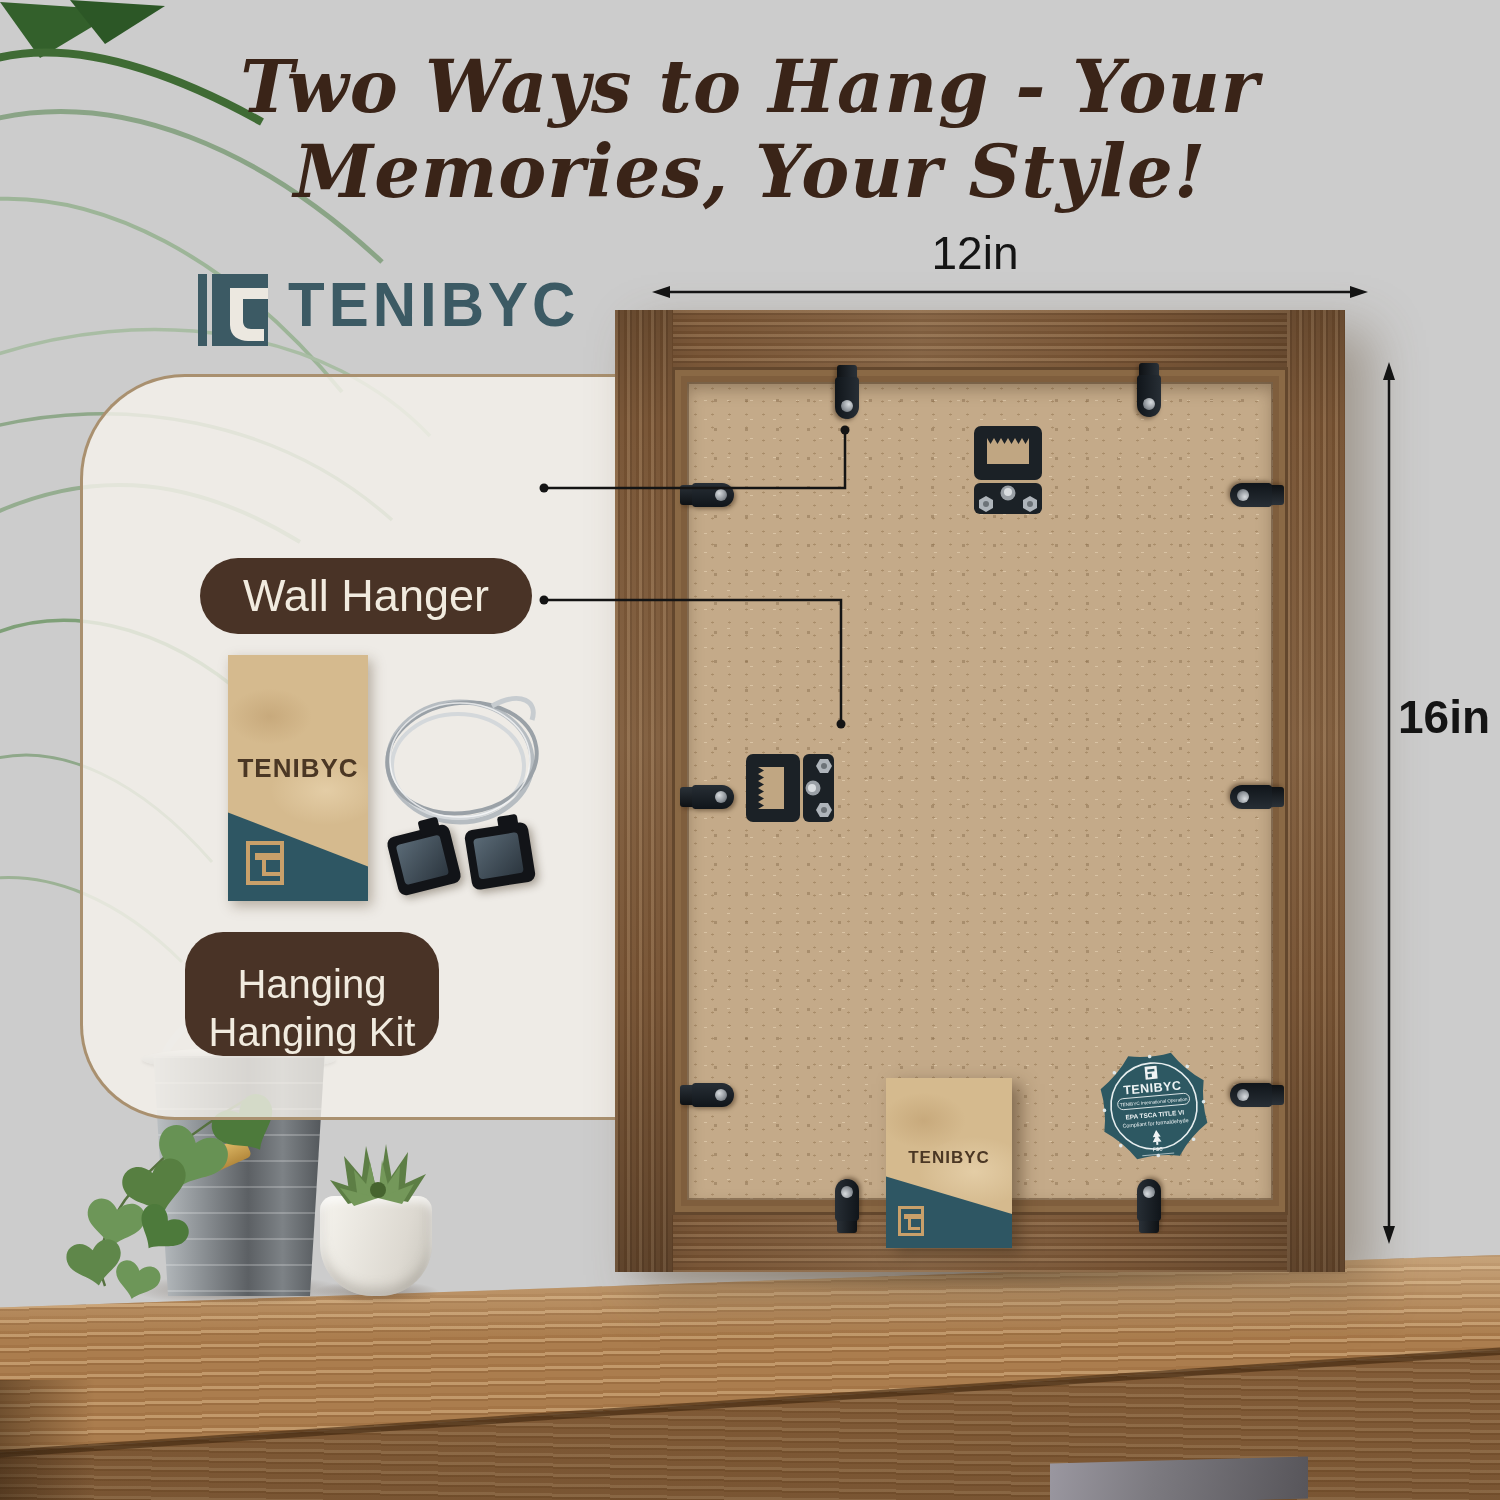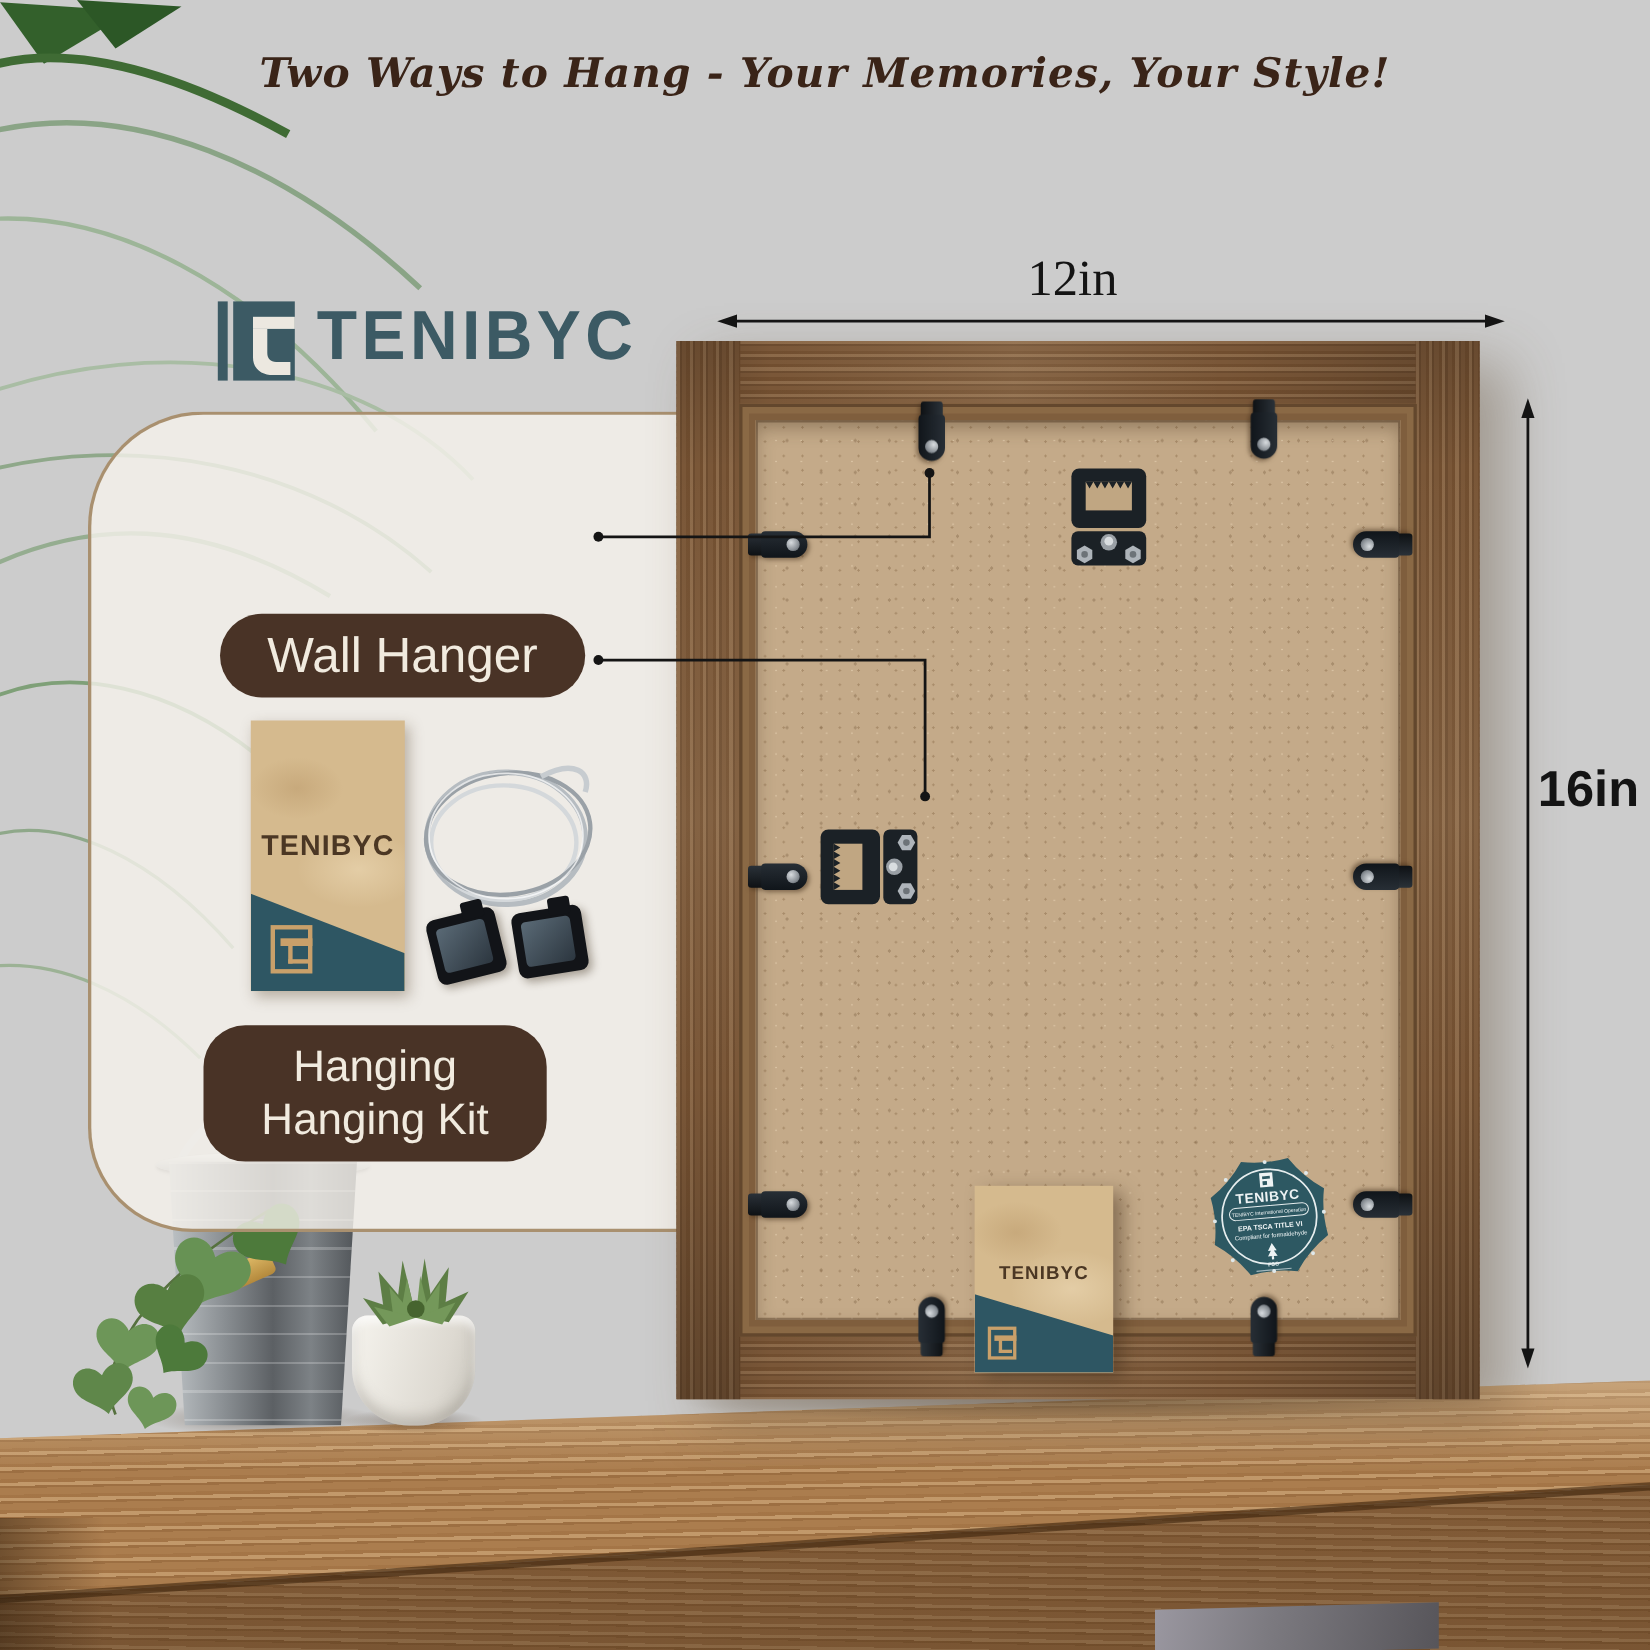--- a/index.html
+++ b/index.html
@@ -8,35 +8,35 @@
     background:
       radial-gradient(900px 700px at 74% 36%, rgba(255,255,255,0.60), rgba(255,255,255,0) 70%),
       linear-gradient(105deg,#e4e1d8 0%,#ecead2e 0%,#eceae2 38%,#f1efe8 62%,#e7e4dc 100%);
   }
   #stage *{box-sizing:border-box;}
   .abs{position:absolute;}
 
   
   .headline{top:44px;left:60px;right:60px;text-align:center;
     font-family:"DejaVu Serif",serif;font-style:italic;font-weight:bold;
-    font-size:37px;color:#3a2418;letter-spacing:1px;}
+    font-size:72px;color:#3a2418;letter-spacing:1px;}
   .wordmark{left:288px;top:270px;font-size:60px;font-weight:800;color:#3c5a64;
     letter-spacing:4px;transform:scaleY(1.05);}
 
   
   .card{left:80px;top:374px;width:610px;height:746px;
     background:rgba(246,243,236,0.80);
     border:3px solid #a9906f;border-right:none;
     border-radius:105px 0 0 95px;}
   .pill{background:#493326;color:#f1ebdf;display:flex;flex-direction:column;
     align-items:center;justify-content:center;text-align:center;
     font-size:45px;line-height:1.2;}
   .pill-swirl{left:200px;top:446px;width:332px;height:84px;border-radius:42px;}
   .pill-wall{left:200px;top:558px;width:332px;height:76px;border-radius:42px;}
-  .pill-kit{left:185px;top:932px;width:312px;height:124px;border-radius:38px;font-size:40px;}
+  .pill-kit{left:185px;top:932px;width:254px;height:124px;border-radius:38px;font-size:40px;justify-content:flex-end;}
 
   
   .env{background:
       radial-gradient(60px 40px at 30% 25%, rgba(160,120,70,0.25), transparent 70%),
       radial-gradient(80px 50px at 70% 55%, rgba(255,240,210,0.35), transparent 70%),
       #d5ba8e;
     box-shadow:4px 5px 12px rgba(80,60,35,0.35);overflow:hidden;}
   .env-card{left:228px;top:655px;width:140px;height:246px;}
   .env-brand{position:absolute;left:0;right:0;text-align:center;
     font-weight:800;color:#4b3724;letter-spacing:1px;}
@@ -90,21 +90,21 @@
   .tab{width:54px;height:26px;filter:drop-shadow(2px 2px 2px rgba(60,40,20,0.5));}
   .tab i{position:absolute;display:block;}
   .tab .mount{left:0;top:3px;width:20px;height:20px;background:linear-gradient(to bottom,#2a3138,#0e1114);border-radius:3px;}
   .tab .tongue{left:12px;top:1px;width:42px;height:24px;background:linear-gradient(to bottom,#272e35,#10151a);border-radius:4px 13px 13px 4px;}
   .tab .screw{right:7px;top:7px;width:12px;height:12px;border-radius:50%;
     background:radial-gradient(circle at 35% 35%, #d8dcdf, #8b9197 60%, #4a5056);}
 
   
   .overlay{left:0;top:0;width:1500px;height:1500px;pointer-events:none;}
   .dim-label{font-size:46px;color:#141414;}
-  .lbl-12{left:875px;top:226px;width:200px;text-align:center;font-family:Liberation Serif, serif;}
+  .lbl-12{left:875px;top:226px;width:200px;text-align:center;}
   .lbl-16{left:1398px;top:690px;font-weight:bold;}
 
   
   .dresser-top{left:0;top:1250px;width:1500px;height:250px;
     clip-path:polygon(0 23%,100% 2%,100% 40%,0 81%);
     background-color:#ab7d4e;
     background-image:
       linear-gradient(to bottom, rgba(255,240,210,0.35), transparent 35%),
       repeating-linear-gradient(179deg, rgba(255,225,180,0.28) 0 3px, rgba(120,75,35,0.28) 3px 5px, transparent 5px 11px, rgba(140,90,45,0.22) 11px 14px);}
   .dresser-front{left:0;top:1250px;width:1500px;height:250px;

